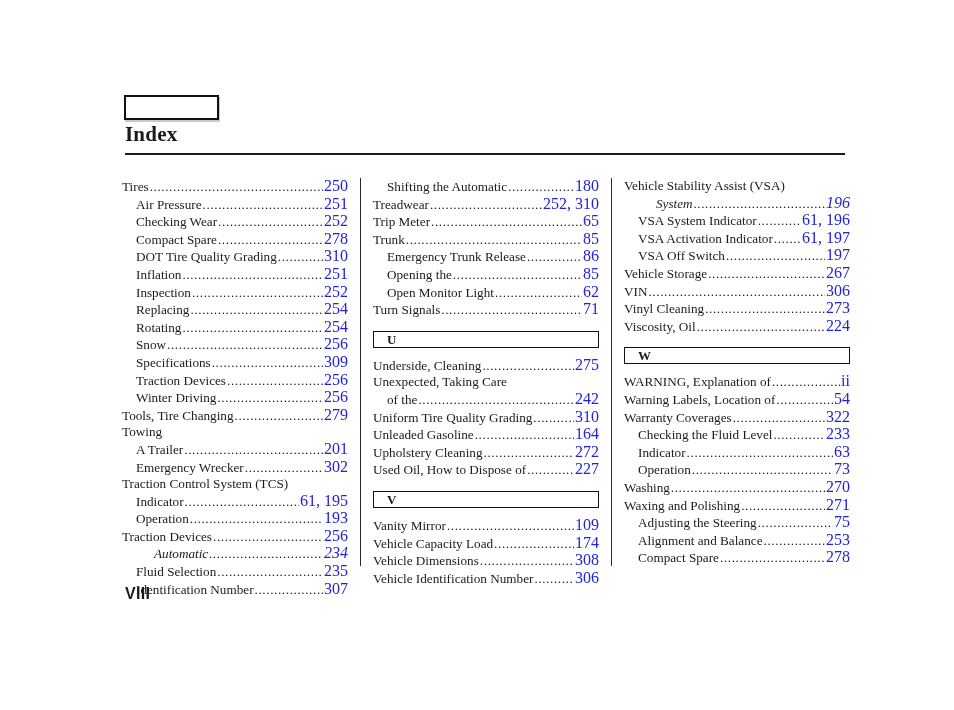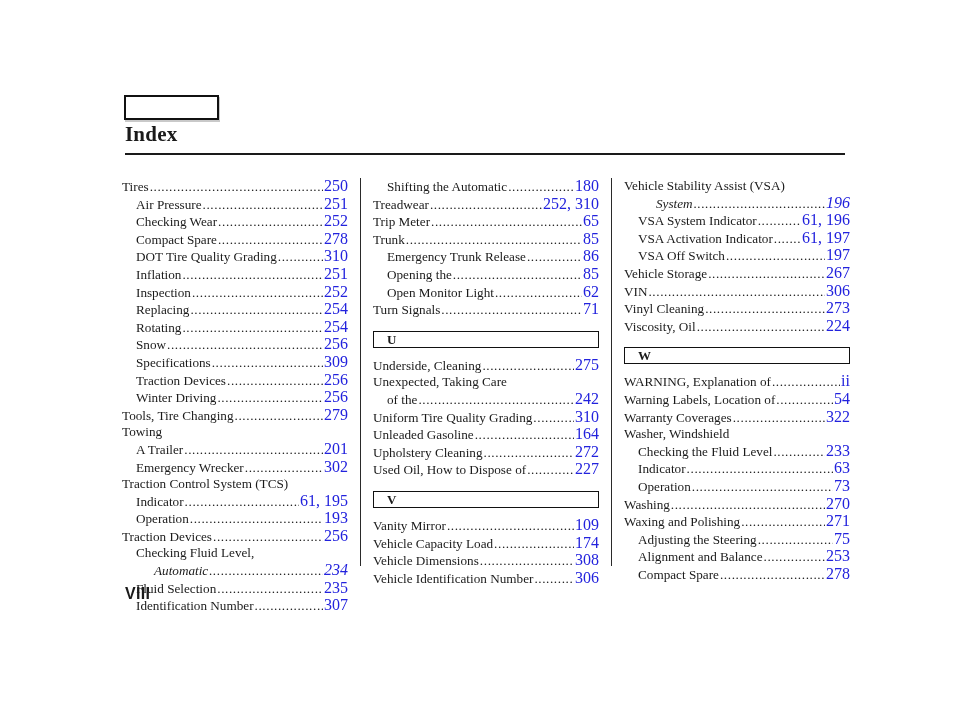--- a/index.html
+++ b/index.html
@@ -244,23 +244,20 @@
         <div class="entry lvl1">
           <span class="label">Operation</span>
           <span class="leader">..........................................................................................</span>
           <span class="pages">193</span>
         </div>
         <div class="entry lvl0">
           <span class="label">Traction Devices</span>
           <span class="leader">..........................................................................................</span>
           <span class="pages">256</span>
         </div>
-        <div class="entry lvl1 no-leader">
-          <span class="label">Checking Fluid Level,</span>
-        </div>
         <div class="entry lvl2">
           <span class="label">Automatic</span>
           <span class="leader">..........................................................................................</span>
           <span class="pages">234</span>
         </div>
         <div class="entry lvl1">
           <span class="label">Fluid Selection</span>
           <span class="leader">..........................................................................................</span>
           <span class="pages">235</span>
         </div>
@@ -428,23 +425,20 @@
         <div class="entry lvl0">
           <span class="label">Warning Labels, Location of</span>
           <span class="leader">..........................................................................................</span>
           <span class="pages">54</span>
         </div>
         <div class="entry lvl0">
           <span class="label">Warranty Coverages  </span>
           <span class="leader">..........................................................................................</span>
           <span class="pages">322</span>
         </div>
-        <div class="entry lvl0 no-leader">
-          <span class="label">Washer, Windshield</span>
-        </div>
         <div class="entry lvl1">
           <span class="label">Checking the Fluid Level</span>
           <span class="leader">..........................................................................................</span>
           <span class="pages">233</span>
         </div>
         <div class="entry lvl1">
           <span class="label">Indicator</span>
           <span class="leader">..........................................................................................</span>
           <span class="pages">63</span>
         </div>

